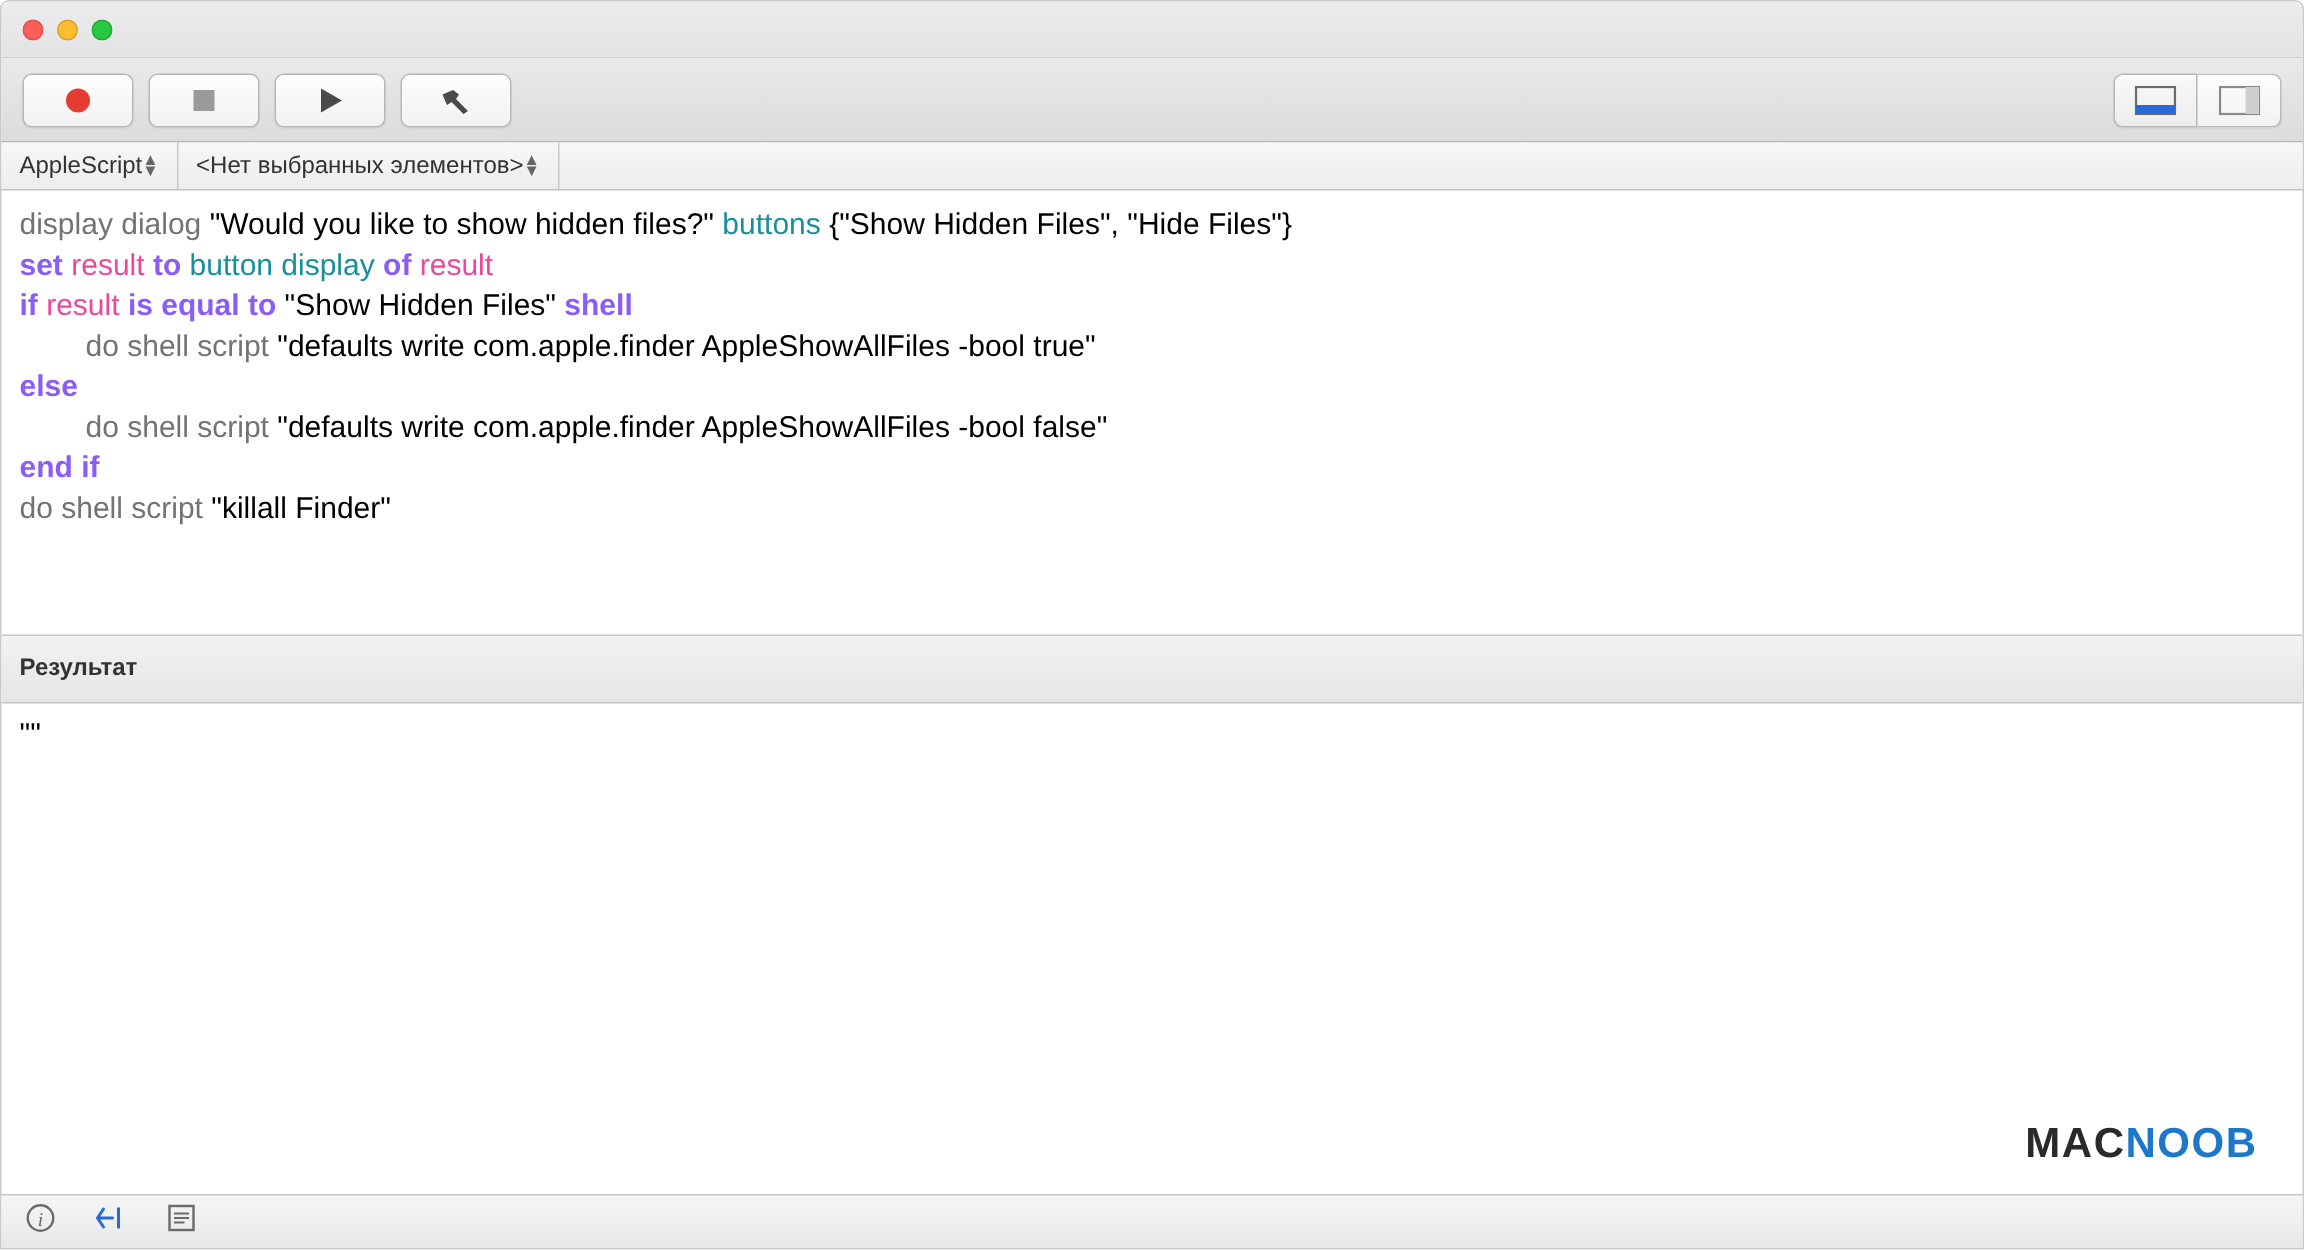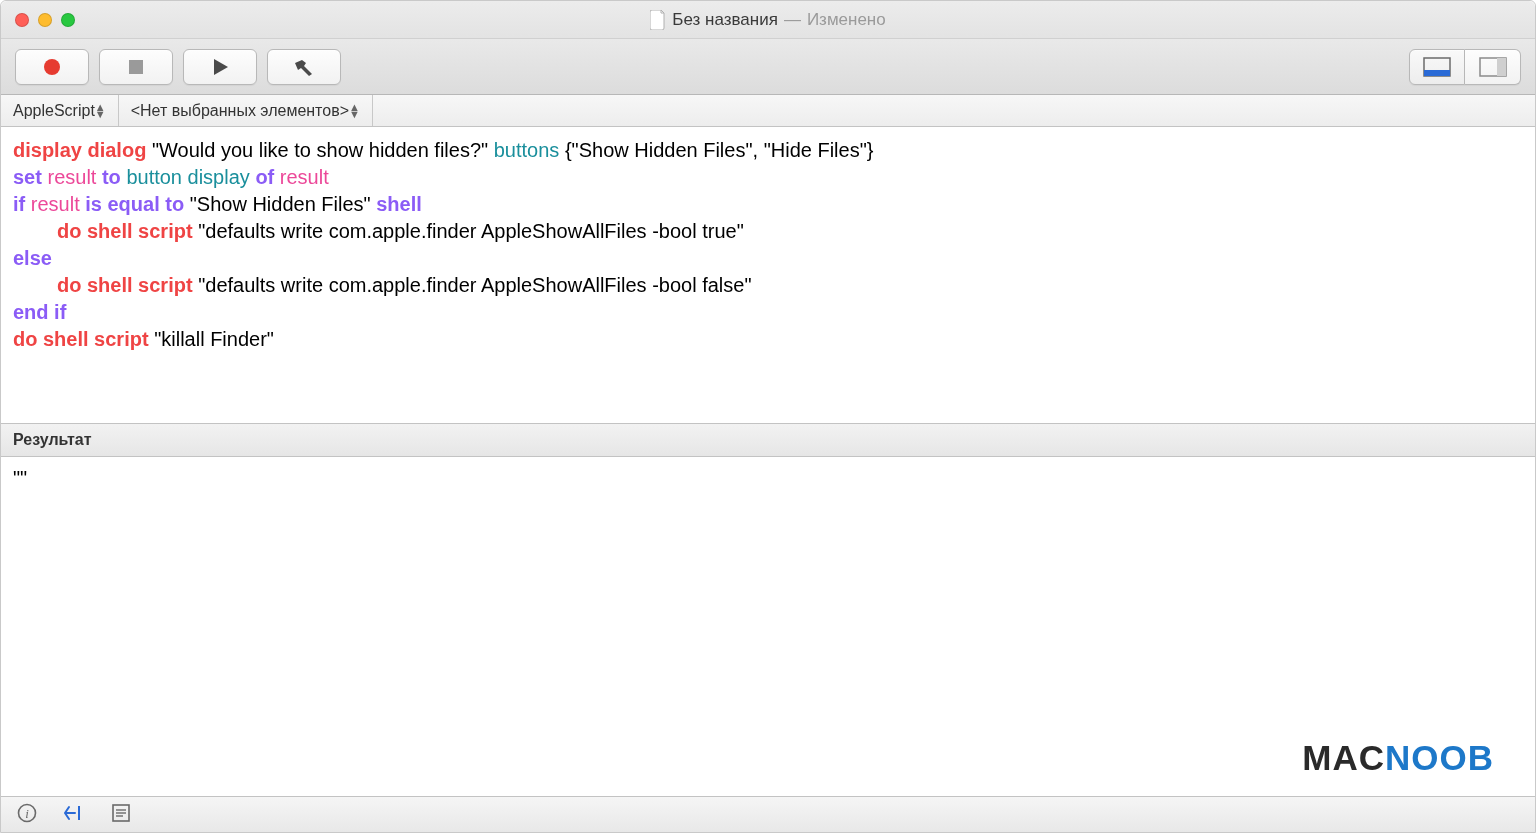--- a/index.html
+++ b/index.html
@@ -24,57 +24,46 @@
   .seg .tb-btn:first-child { border-radius: 6px 0 0 6px; }
   .seg .tb-btn:last-child { border-radius: 0 6px 6px 0; border-left: none; }
   .seg .tb-btn.active { background: linear-gradient(#f9f9f9, #ededed); }
   .seg .tb-btn.active svg rect.fill { fill: #2a6ad6; }
 
   .navbar { height: 32px; background: linear-gradient(#f7f7f7, #ededed); border-bottom: 1px solid #c3c3c3; display: flex; align-items: stretch; font-size: 16px; color: #333; }
   .nav-item { padding: 0 12px; display: flex; align-items: center; gap: 0; border-right: 1px solid #c8c8c8; cursor: default; }
   .nav-item .ud { font-size: 11px; color: #666; line-height: 7px; display: flex; flex-direction: column; }
 
   .editor { flex: 0 0 auto; padding: 10px 12px 20px 12px; font-family: Verdana, Geneva, sans-serif; font-size: 20px; line-height: 27px; color: #000; white-space: pre; overflow: hidden; min-height: 296px; }
-  .kw-blue { color: #ef4444; font-weight: bold; }
+  .kw-blue { color: #737373; font-weight: normal; }
   .kw-bold { color: #8b5cf6; font-weight: bold; }
   .kw-purple { color: #ec4899; }
   .kw-aqua { color: #1a8f9c; }
   .str { color: #000; }
   .indent { display:inline-block; width: 44px; }
 
-  .result-header { height: 34px; background: linear-gradient(#f2f2f2, #e6e6e6); border-top: 1px solid #c3c3c3; border-bottom: 1px solid #c3c3c3; display: flex; align-items: center; padding: 0 12px; font-size: 16px; font-weight: bold; color: #333; }
+  .result-header { height: 46px; background: linear-gradient(#f2f2f2, #e6e6e6); border-top: 1px solid #c3c3c3; border-bottom: 1px solid #c3c3c3; display: flex; align-items: center; padding: 0 12px; font-size: 16px; font-weight: bold; color: #333; }
   .result-body { flex: 1; padding: 10px 12px; font-family: Verdana, Geneva, sans-serif; font-size: 20px; color: #000; position: relative; }
-  .watermark { position: absolute; right: 41px; bottom: 18px; font-size: 35px; font-weight: 800; letter-spacing: 1px; }
+  .watermark { position: absolute; right: 30px; bottom: 18px; font-size: 28px; font-weight: 800; letter-spacing: 1px; }
   .watermark .m1 { color: #2a2a2a; }
   .watermark .m2 { color: #1d78c9; }
 
   .statusbar { height: 36px; background: linear-gradient(#f5f5f5, #e8e8e8); border-top: 1px solid #c3c3c3; display: flex; align-items: center; padding: 0 16px; gap: 26px; }
   .status-icon { color: #5a5a5a; cursor: default; }
 </style>
 </head>
 <body>
 
 <div class="window">
 
   <div class="titlebar">
     <div class="traffic">
       <div class="dot red"></div>
       <div class="dot yellow"></div>
       <div class="dot green"></div>
-    </div>
-    <div class="title-center">
-      <span class="doc-icon">
-        <svg width="16" height="20" viewBox="0 0 16 20">
-            <path d="M2 0 h9 l3 3 v15 a2 2 0 0 1 -2 2 h-10 a2 2 0 0 1 -2 -2 v-16 a2 2 0 0 1 2 -2 z" fill="#fff" stroke="#b0b0b0"></path>
-            <path d="M11 0 v3 h3" fill="none" stroke="#b0b0b0"></path>
-          </svg>
-      </span>
-      <span>Без названия</span>
-      <span class="title-dim"> — </span>
-      <span class="title-dim">Изменено</span>
     </div>
   </div>
 
   <div class="toolbar">
     <div class="tb-btn">
       <svg width="20" height="20">
           <circle cx="10" cy="10" r="8" fill="#e63b30"></circle>
         </svg>
     </div>
     <div class="tb-btn">

